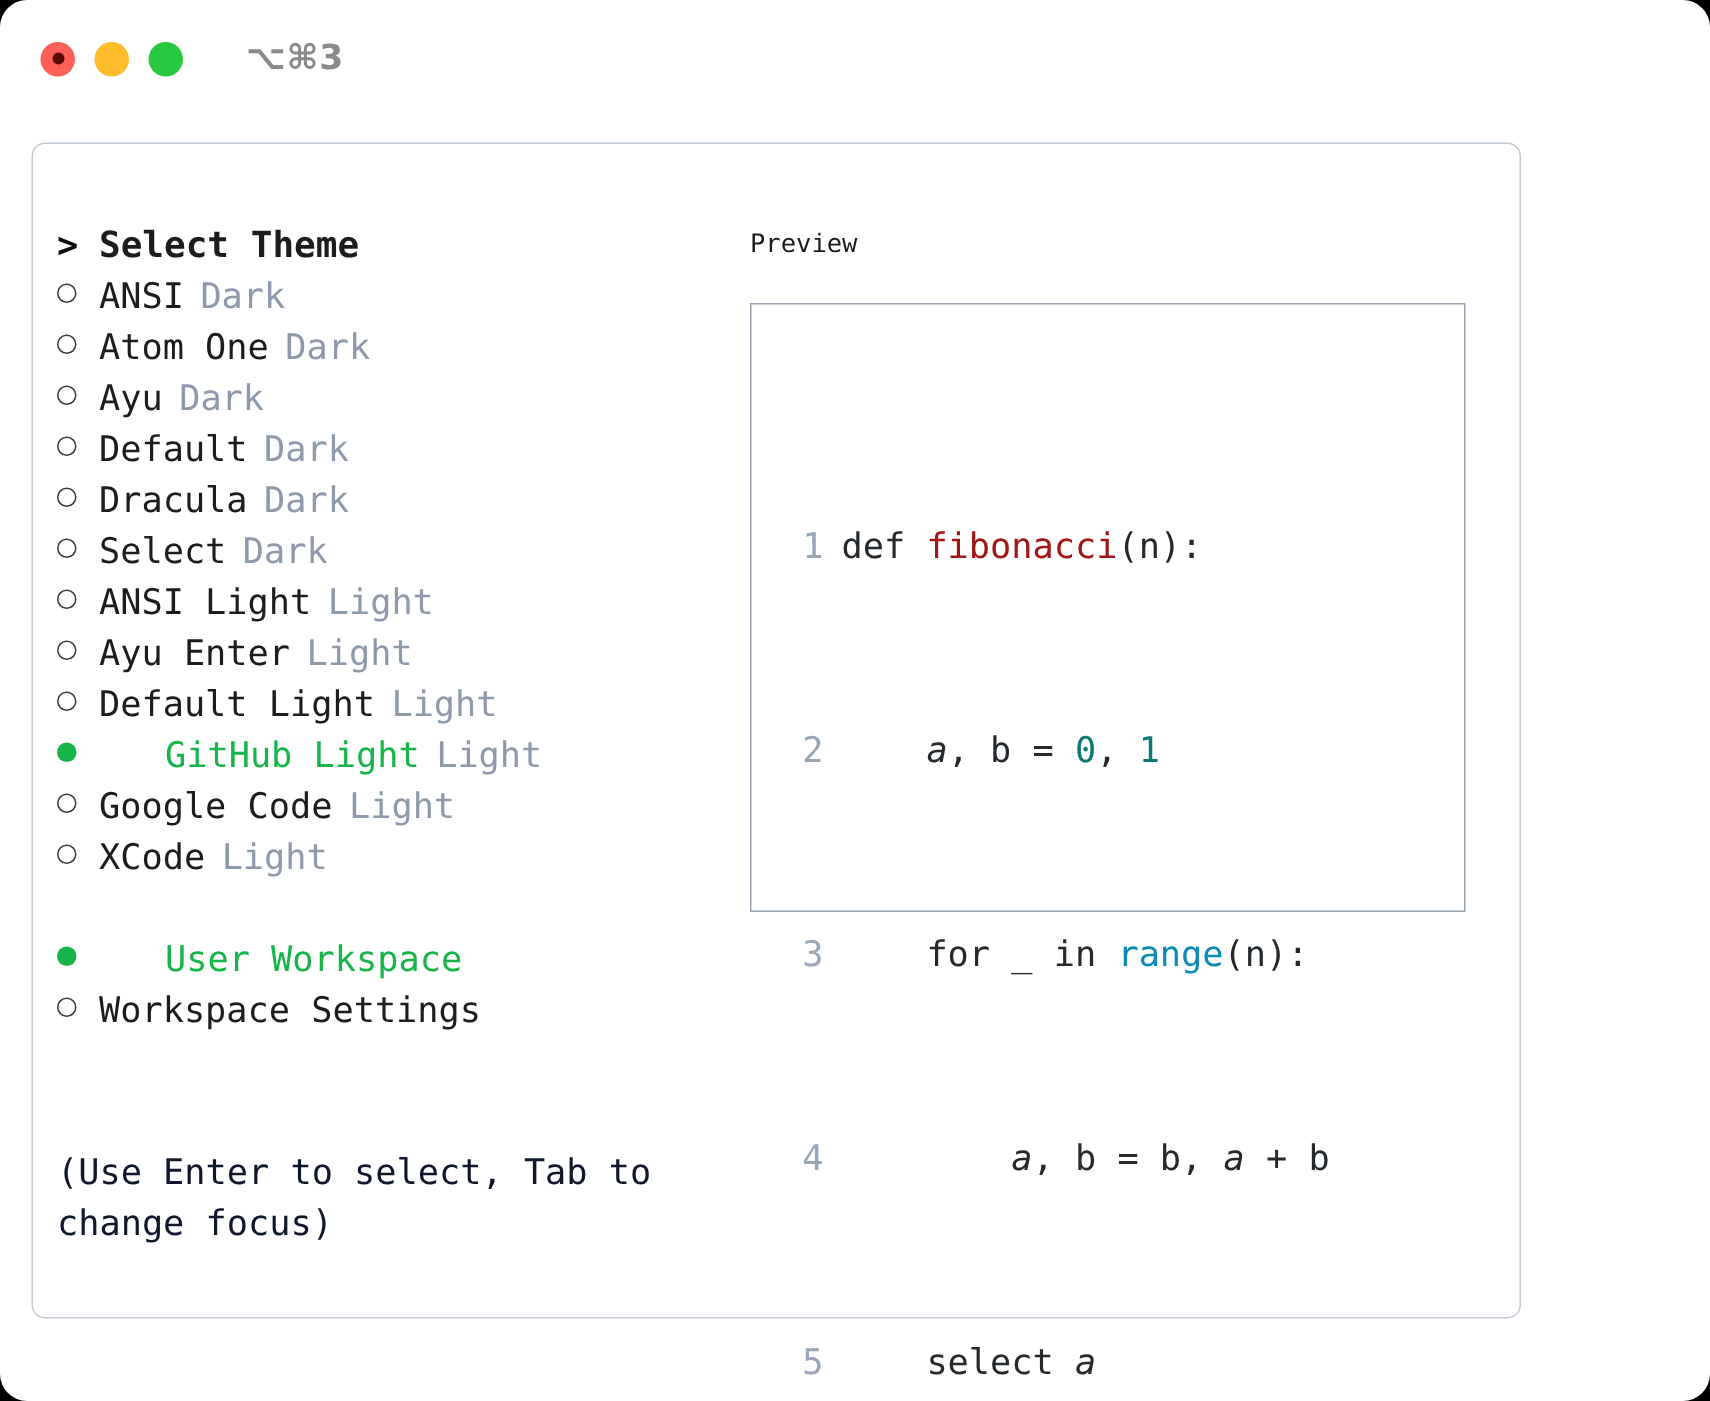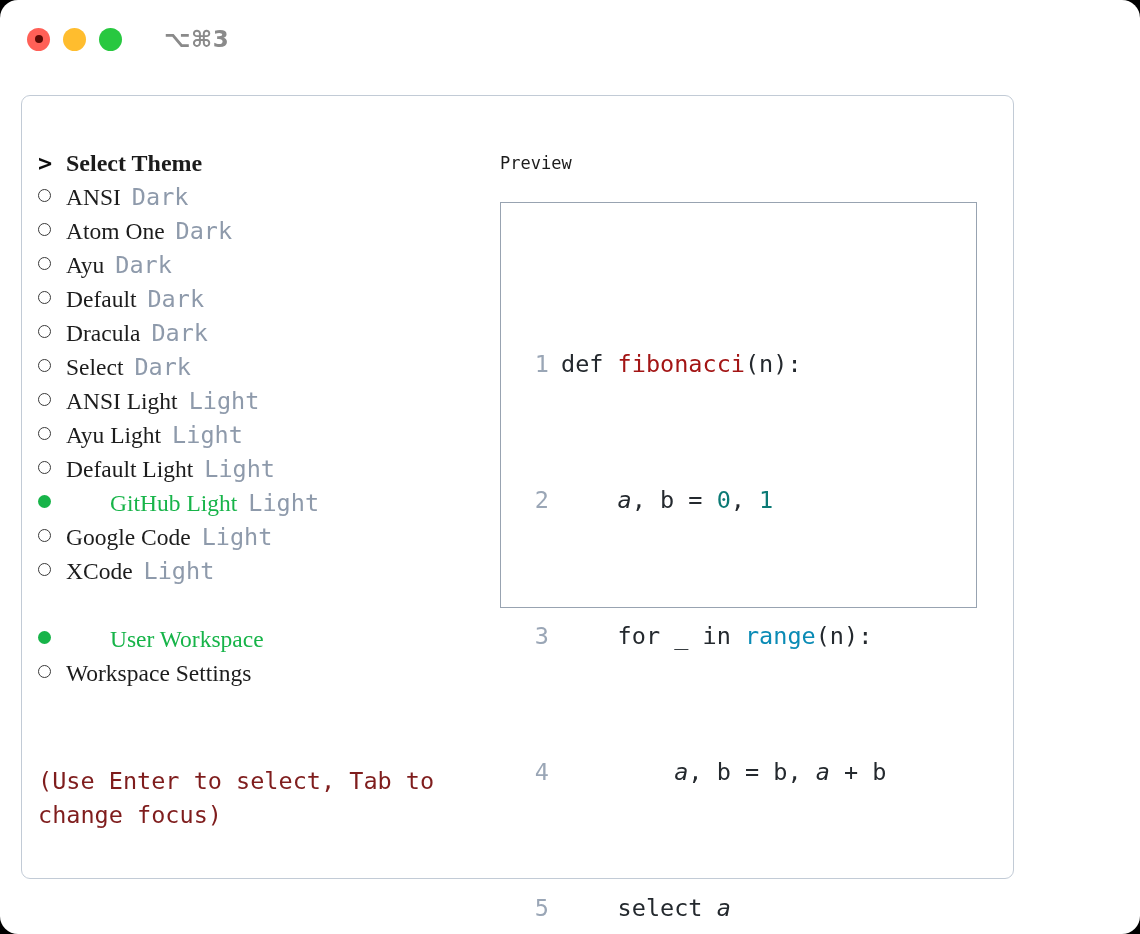--- a/index.html
+++ b/index.html
@@ -102,35 +102,35 @@
     border-radius: 50%;
     border: 1.6px solid #3a3a3a;
     background: transparent;
     vertical-align: middle;
     position: relative;
     top: -3px;
   }
   .caret { font-weight: bold; color: #0d0d0d; }
 
   .head-row { font-weight: bold; font-size: 24px; }
-  .label { color: #1c1c1c; font-family: Liberation Serif, serif; }
+  .label { color: #1c1c1c; }
   .label.sel { color: #17b449; margin-left: 44px; }
   .tag {
     color: #8e9aab;
     margin-left: 11px;
   }
   .spacer-row { height: 34px; }
 
   #hint {
     position: absolute;
     left: 16px; top: 668px;
     width: 420px;
     font-size: 23.5px;
     line-height: 34px;
-    color: #7f1d1d;
+    color: #0f172a;
     white-space: pre-wrap;
   }
 
   
   #preview-col {
     position: absolute;
     left: 478px; top: 50px;
     width: 495px;
   }
   #preview-title {
@@ -229,21 +229,21 @@
       </div>
 
       <div class="row">
         <span class="marker"><span class="bullet-ring"></span></span>
         <span class="label">ANSI Light</span>
         <span class="tag">Light</span>
       </div>
 
       <div class="row">
         <span class="marker"><span class="bullet-ring"></span></span>
-        <span class="label">Ayu Light</span>
+        <span class="label">Ayu Enter</span>
         <span class="tag">Light</span>
       </div>
 
       <div class="row">
         <span class="marker"><span class="bullet-ring"></span></span>
         <span class="label">Default Light</span>
         <span class="tag">Light</span>
       </div>
 
       <div class="row">

